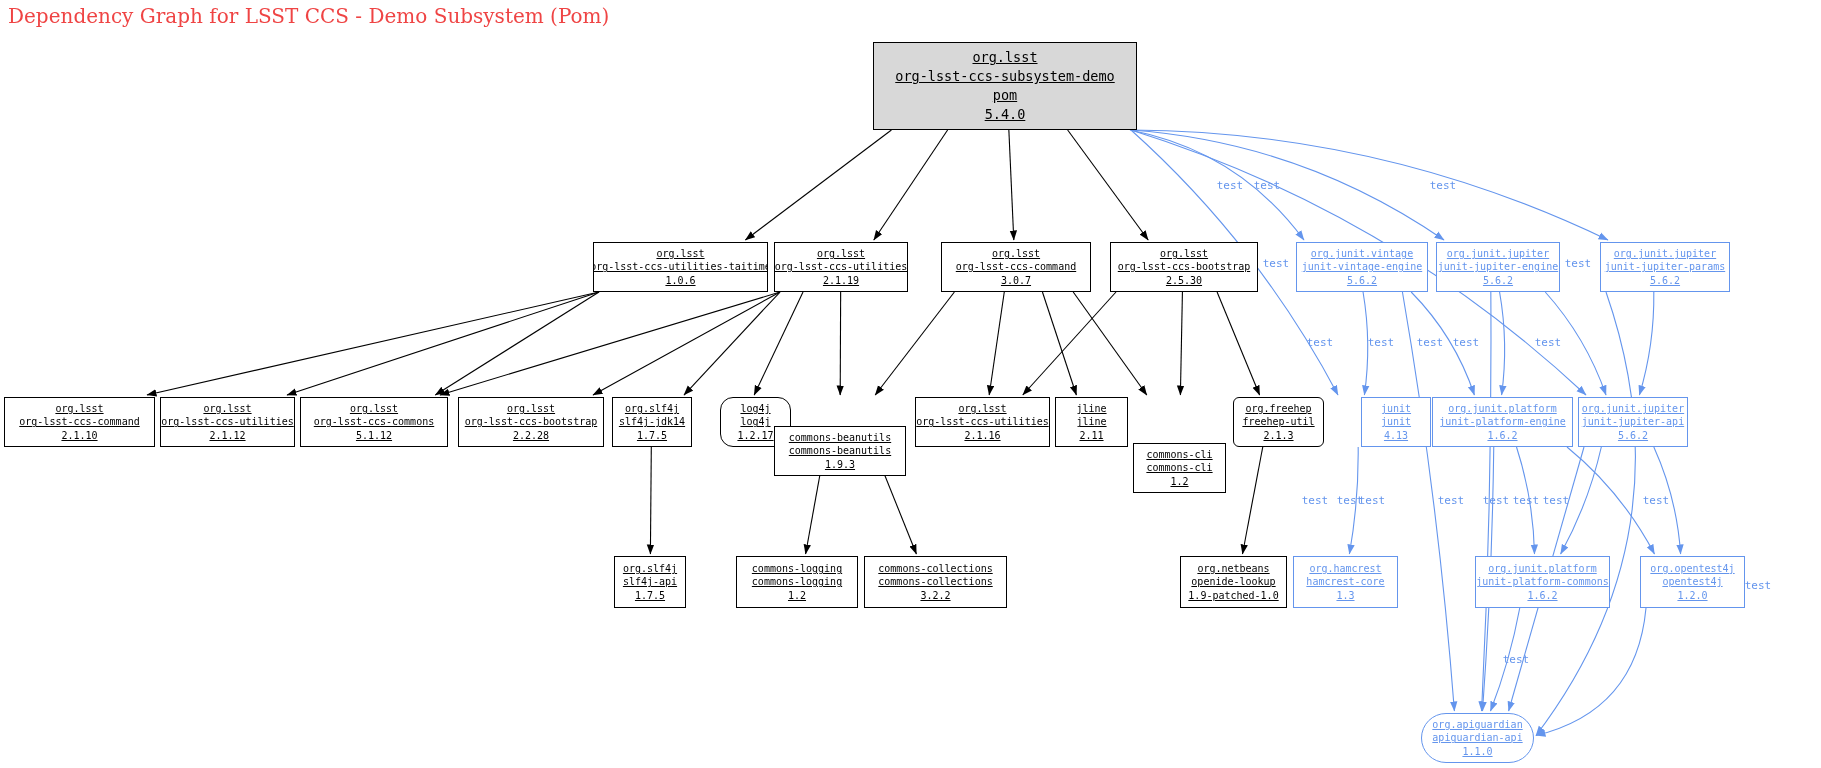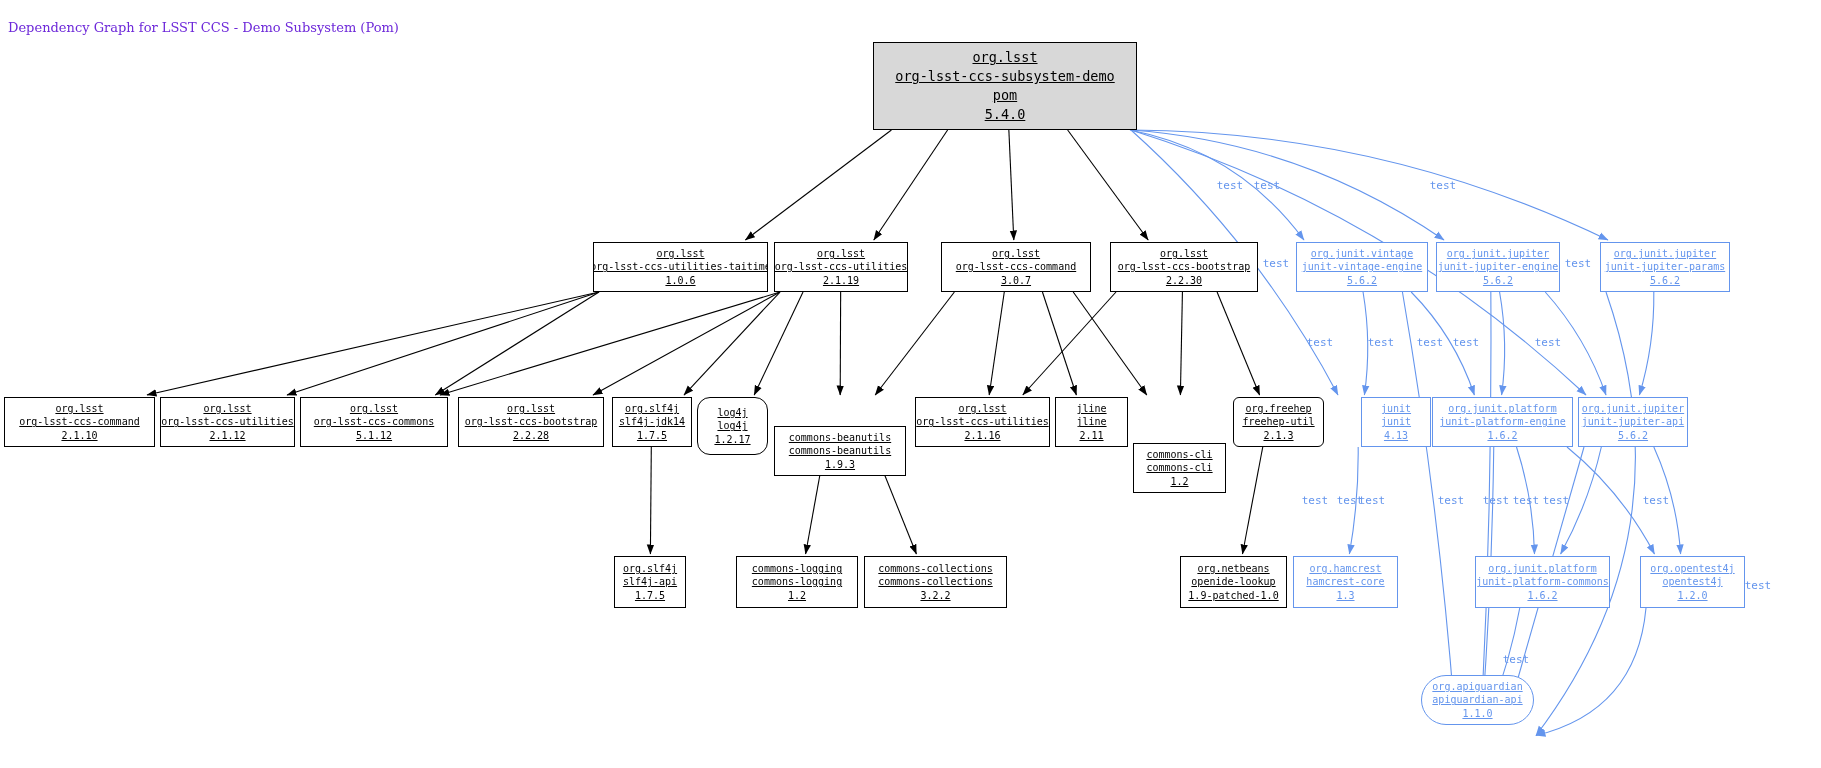--- a/index.html
+++ b/index.html
@@ -1,19 +1,19 @@
 <!DOCTYPE html>
 <html><head>
 <meta charset="utf-8">
 <style>
   html,body{margin:0;padding:0;background:#ffffff;}
   body{width:1821px;height:768px;overflow:hidden;position:relative;}
   #graph-canvas{position:absolute;left:0;top:0;width:1821px;height:768px;}
   #edge-layer{position:absolute;left:0;top:0;pointer-events:none;}
-  .graph-title{position:absolute;left:8px;top:20px;font-family:"DejaVu Serif",serif;font-size:13px;color:#6d28d9;white-space:nowrap;}
+  .graph-title{position:absolute;left:8px;top:4px;font-family:"DejaVu Serif",serif;font-size:20px;color:#ef4444;white-space:nowrap;}
   .node{position:absolute;box-sizing:border-box;border:1px solid #000;background:#fff;
         display:flex;flex-direction:column;justify-content:center;align-items:center;
         text-align:center;font-family:"DejaVu Sans Mono",monospace;font-size:10px;line-height:1.32;color:#000;white-space:nowrap;overflow:hidden;text-decoration:underline;}
   .node.test{border-color:#6495ED;color:#6495ED;}
   .node.root{background:#d8d8d8;font-size:13.5px;line-height:1.4;}
   .edge{fill:none;stroke-width:1.1px;}
   .edge.compile{stroke:#000;}
   .edge.test{stroke:#6495ED;}
   .edge-label{fill:#6495ED;font-family:"DejaVu Sans Mono",monospace;font-size:11px;text-anchor:middle;}
 </style>
@@ -115,21 +115,21 @@
         <div>2.1.19</div>
       </div>
       <div class="node compile" style="left: 941px; top: 242px; width: 150px; height: 50px;">
         <div>org.lsst</div>
         <div>org-lsst-ccs-command</div>
         <div>3.0.7</div>
       </div>
       <div class="node compile" style="left: 1110px; top: 242px; width: 148px; height: 50px;">
         <div>org.lsst</div>
         <div>org-lsst-ccs-bootstrap</div>
-        <div>2.2.30</div>
+        <div>2.5.30</div>
       </div>
       <div class="node test" style="left: 1296px; top: 242px; width: 132px; height: 50px; text-align: right;">
         <div>org.junit.vintage</div>
         <div>junit-vintage-engine</div>
         <div>5.6.2</div>
       </div>
       <div class="node test" style="left: 1436px; top: 242px; width: 124px; height: 50px;">
         <div>org.junit.jupiter</div>
         <div>junit-jupiter-engine</div>
         <div>5.6.2</div>
@@ -157,21 +157,21 @@
       <div class="node compile" style="left: 458px; top: 397px; width: 146px; height: 50px;">
         <div>org.lsst</div>
         <div>org-lsst-ccs-bootstrap</div>
         <div>2.2.28</div>
       </div>
       <div class="node compile" style="left: 612px; top: 397px; width: 80px; height: 50px;">
         <div>org.slf4j</div>
         <div>slf4j-jdk14</div>
         <div>1.7.5</div>
       </div>
-      <div class="node compile" style="left: 697px; top: 397px; width: 71px; height: 58px; border-radius: 13px;">
+      <div class="node compile" style="left: 720px; top: 397px; width: 71px; height: 50px; border-radius: 13px;">
         <div>log4j</div>
         <div>log4j</div>
         <div>1.2.17</div>
       </div>
       <div class="node compile" style="left: 774px; top: 397px; width: 132px; height: 50px; margin-top: 29px;">
         <div>commons-beanutils</div>
         <div>commons-beanutils</div>
         <div>1.9.3</div>
       </div>
       <div class="node compile" style="left: 915px; top: 397px; width: 135px; height: 50px;">
@@ -237,19 +237,19 @@
       <div class="node test" style="left: 1475px; top: 556px; width: 135px; height: 52px;">
         <div>org.junit.platform</div>
         <div>junit-platform-commons</div>
         <div>1.6.2</div>
       </div>
       <div class="node test" style="left: 1640px; top: 556px; width: 105px; height: 52px;">
         <div>org.opentest4j</div>
         <div>opentest4j</div>
         <div>1.2.0</div>
       </div>
-      <div class="node test" style="left: 1421px; top: 675px; width: 113px; height: 50px; border-radius: 25px;">
+      <div class="node test" style="left: 1421px; top: 713px; width: 113px; height: 50px; border-radius: 25px;">
         <div>org.apiguardian</div>
         <div>apiguardian-api</div>
         <div>1.1.0</div>
       </div>
     </div>
 </div>
 
 </body></html>

